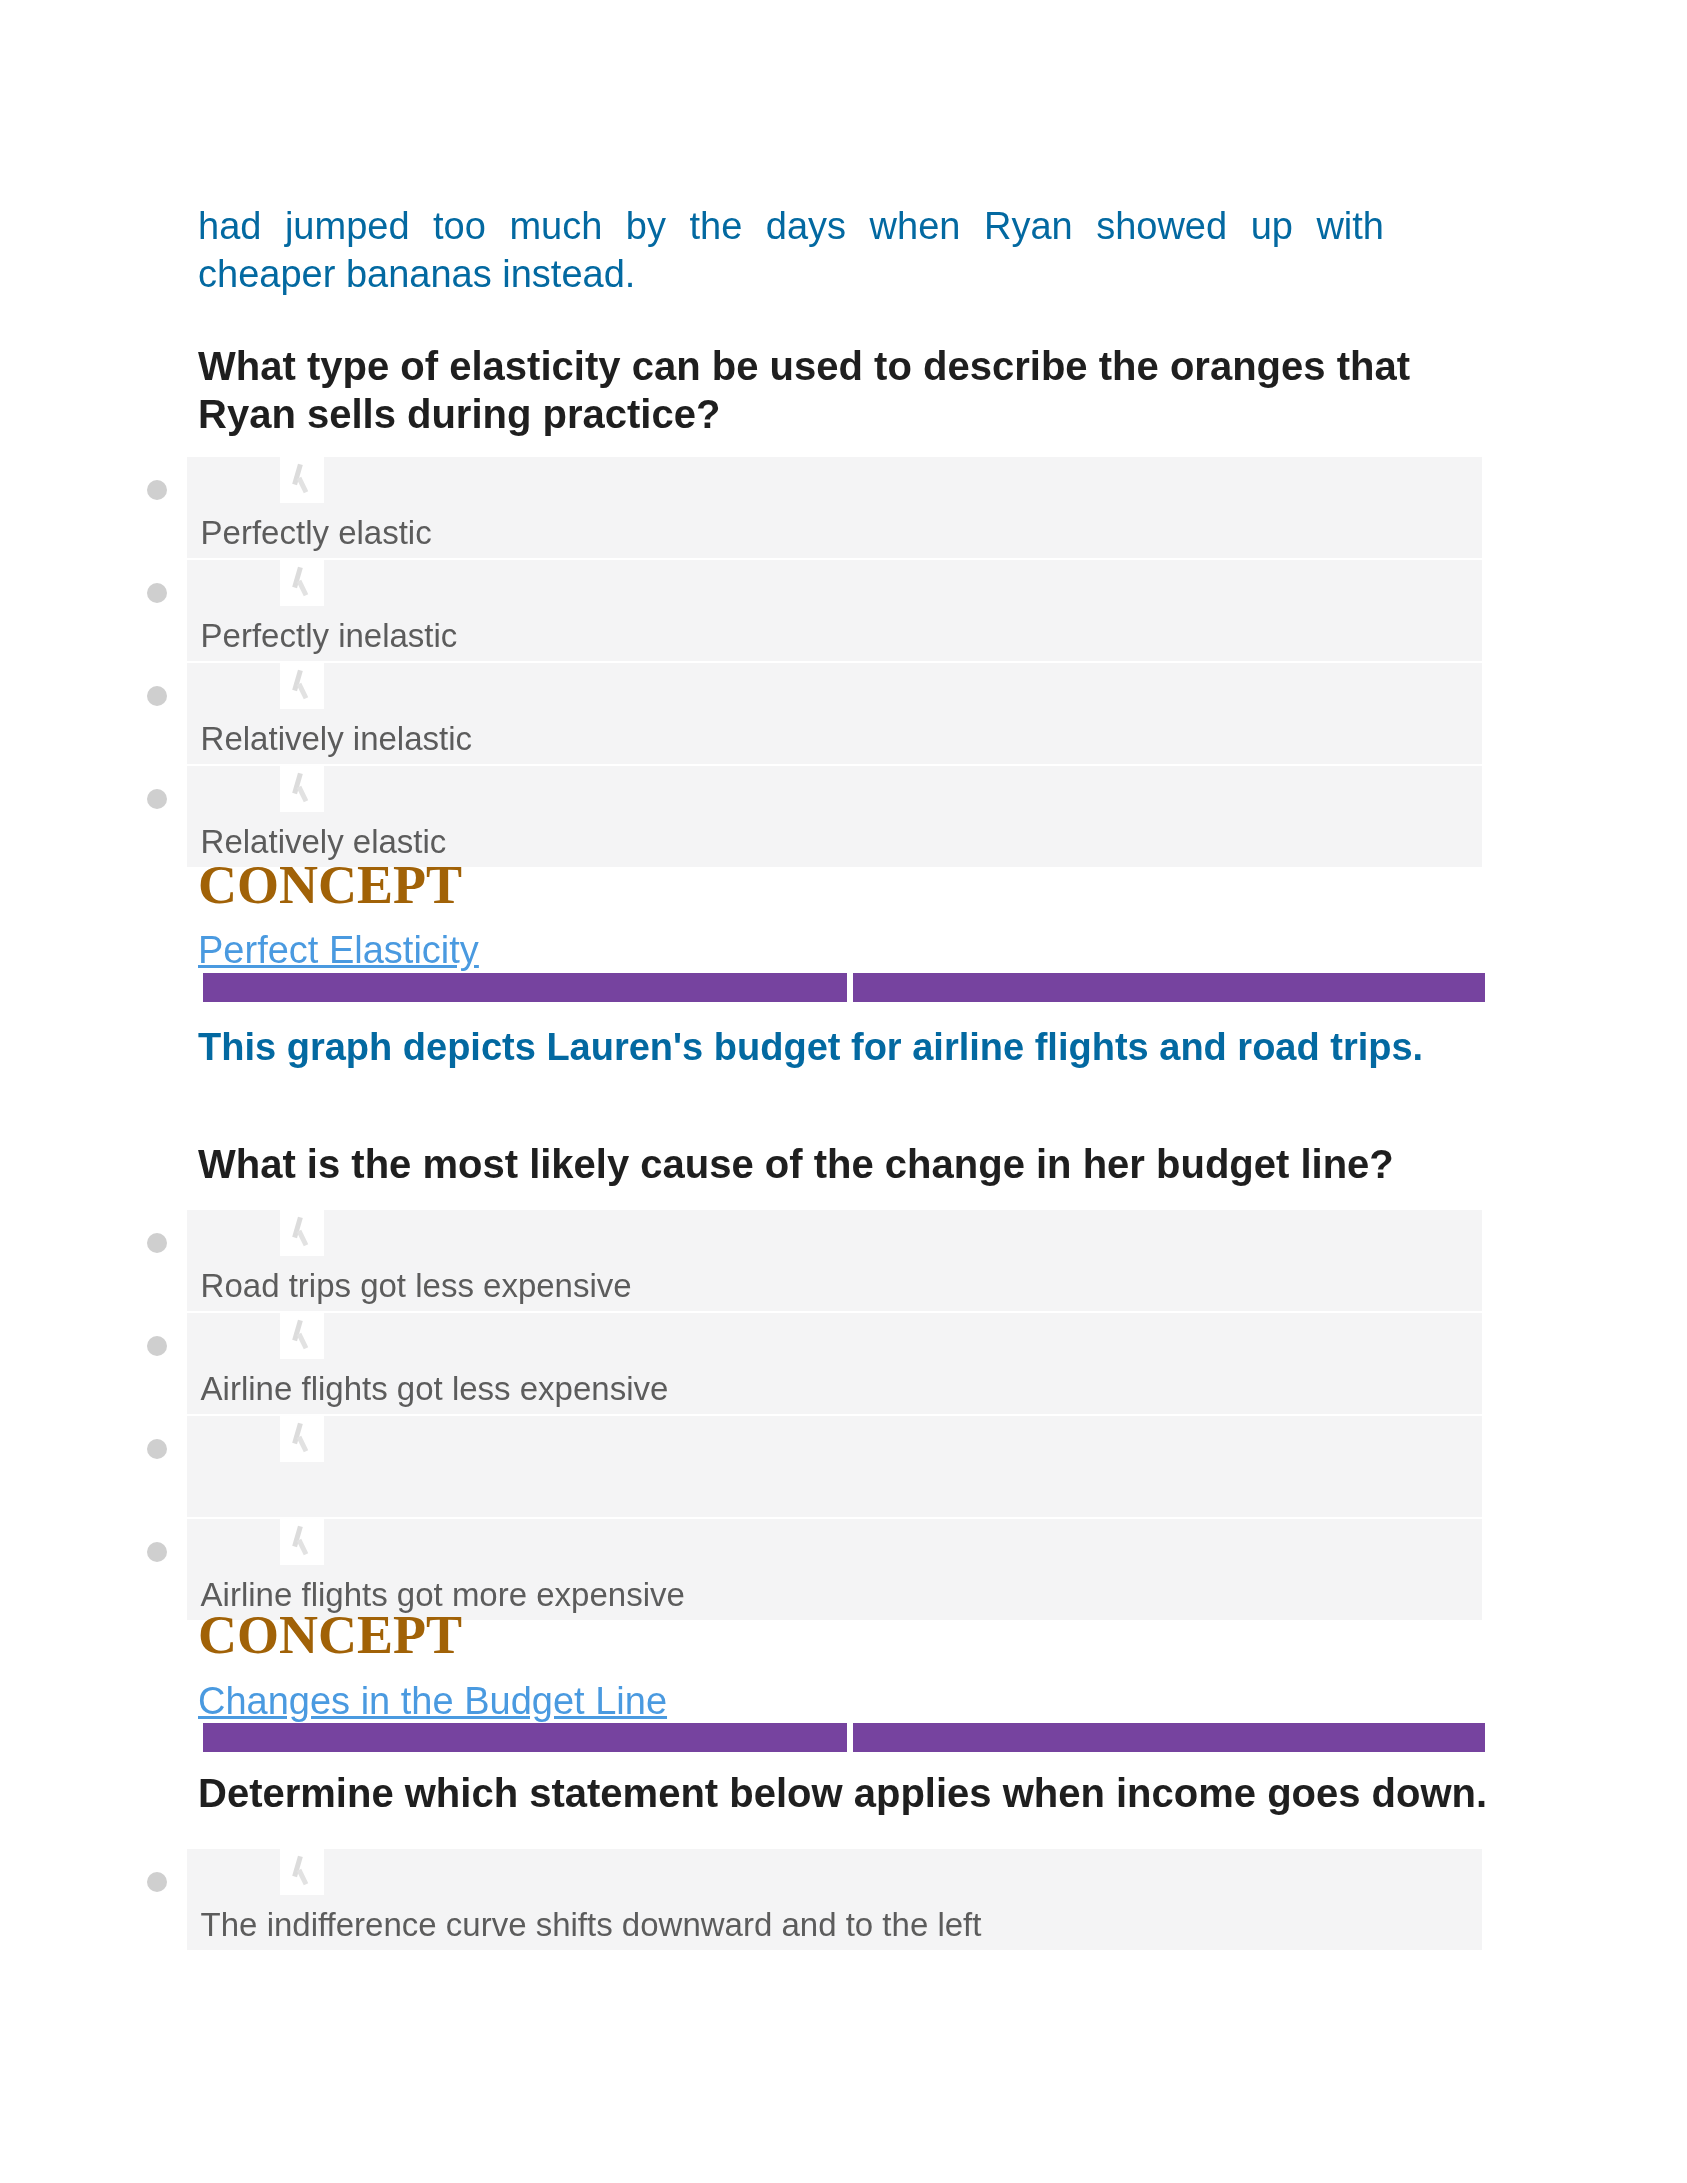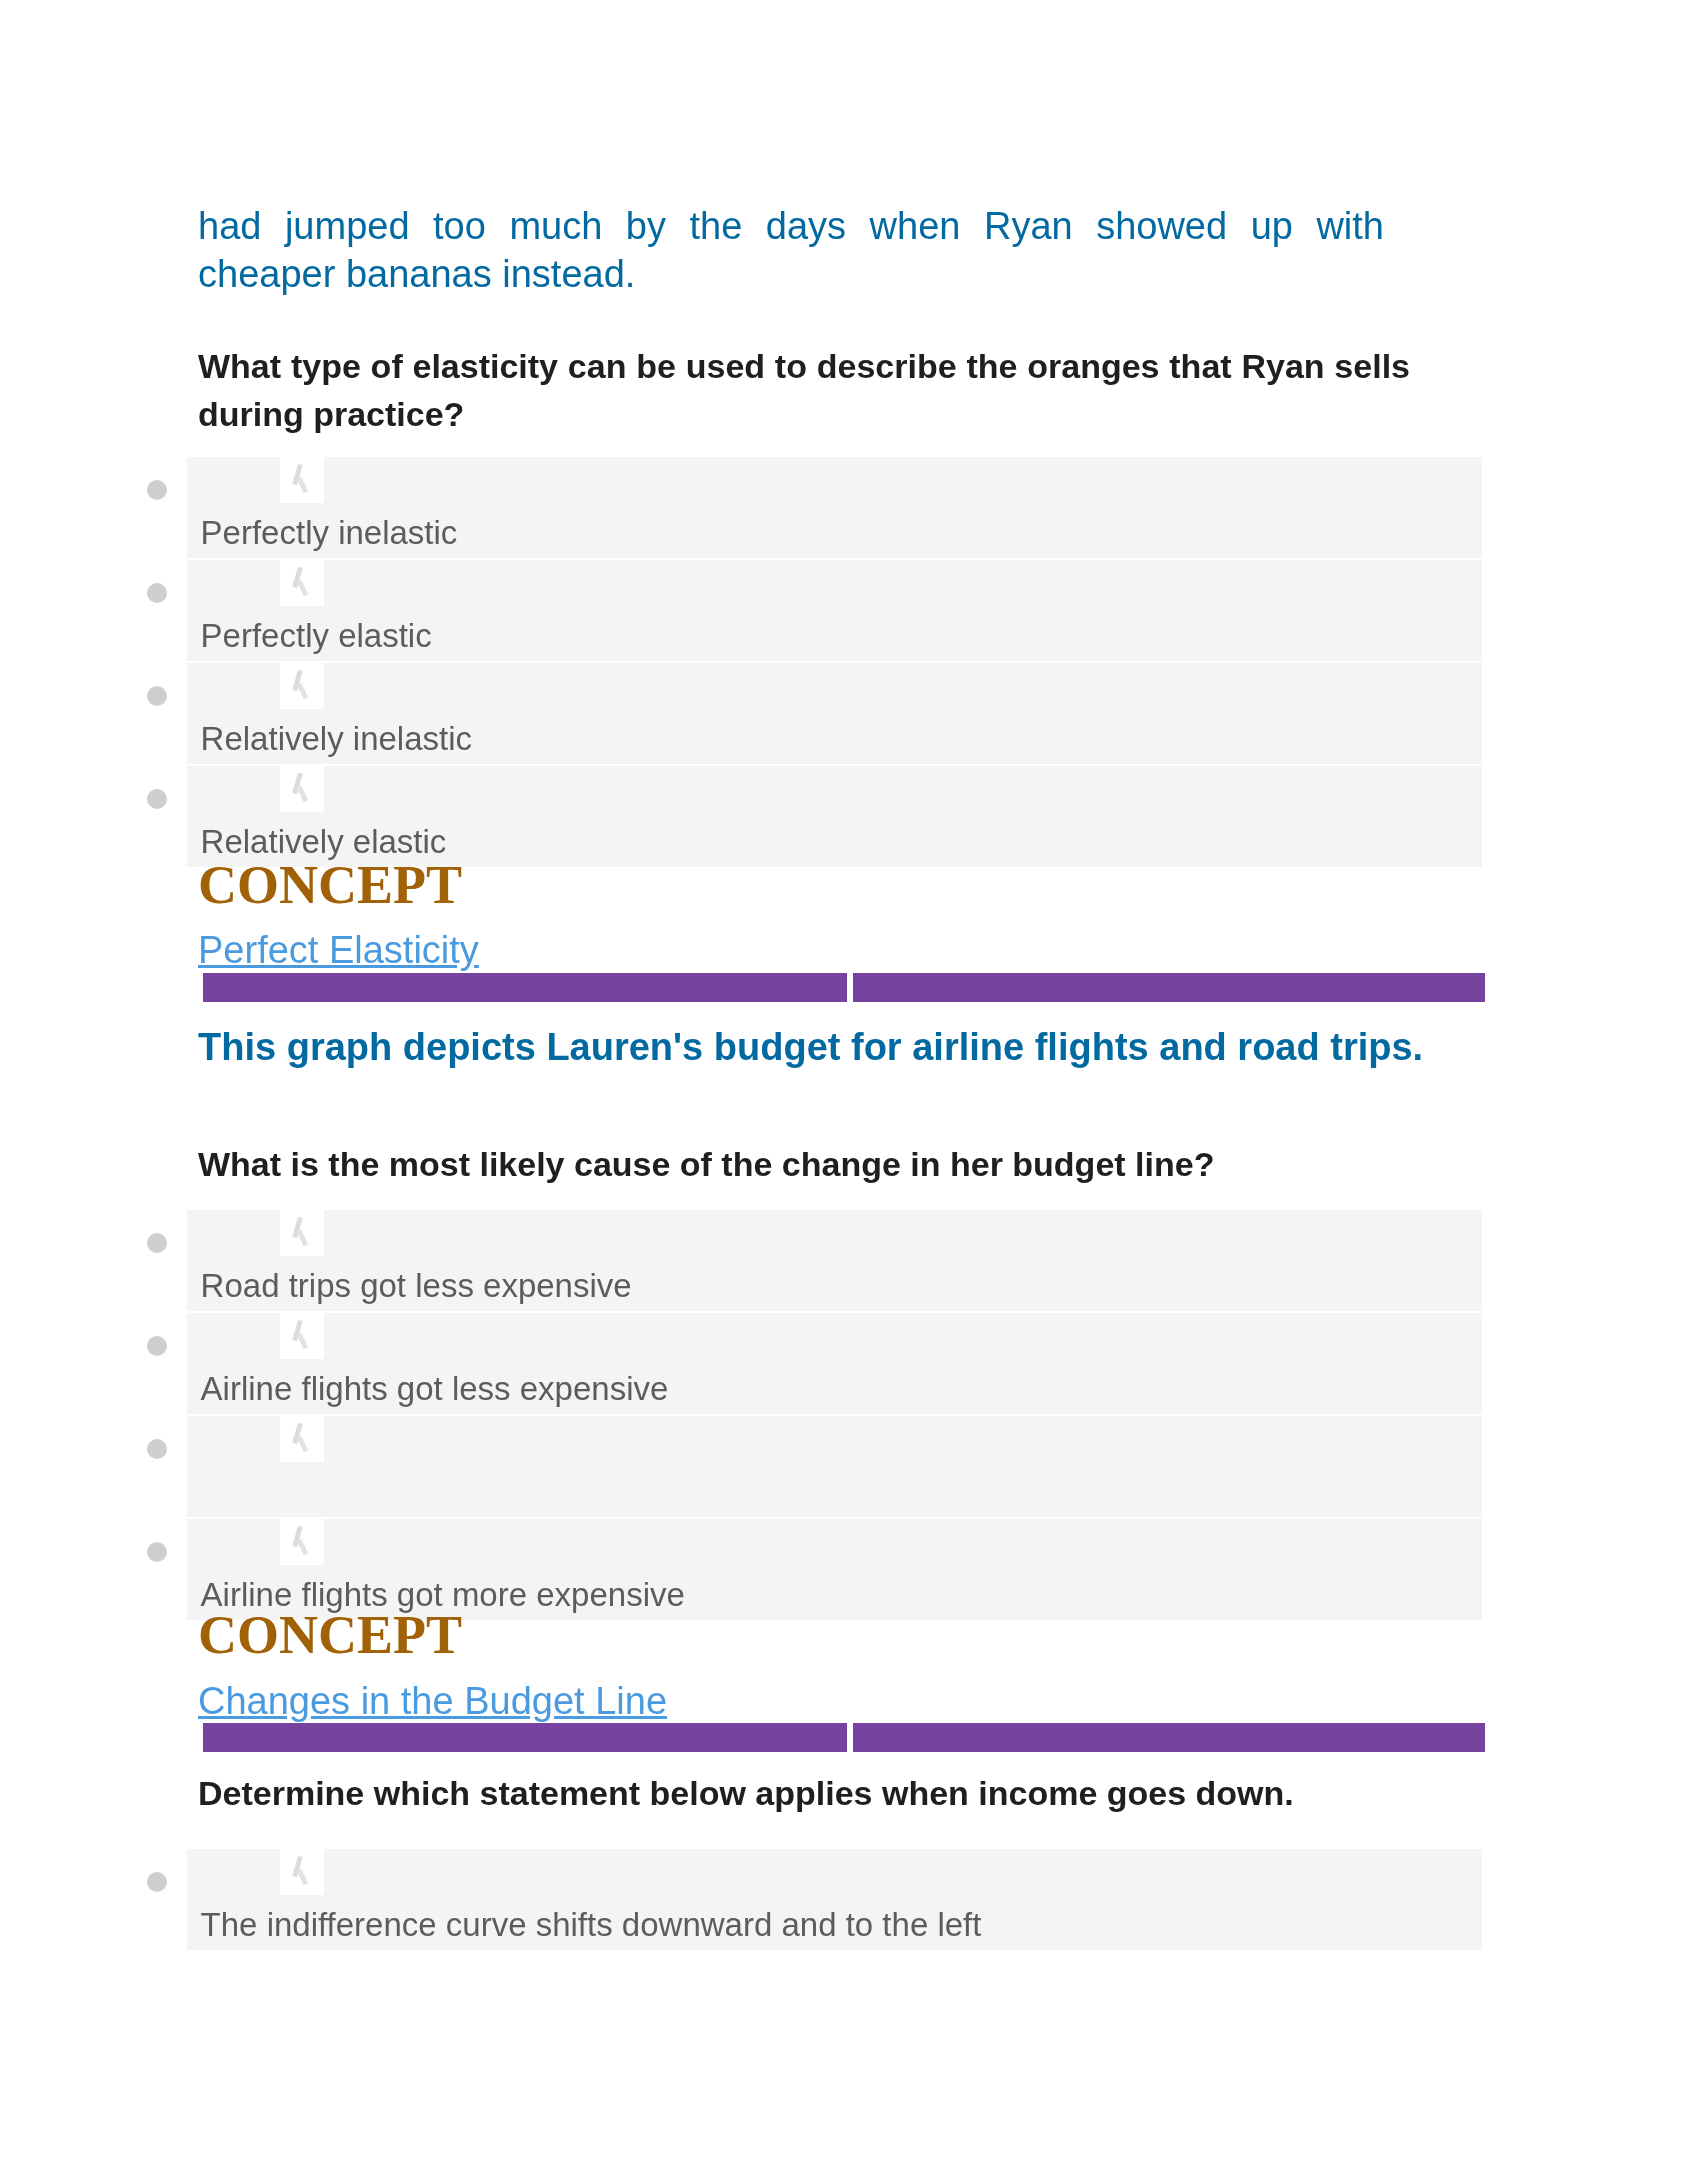--- a/index.html
+++ b/index.html
@@ -1,20 +1,20 @@
 <!DOCTYPE html>
 <html style="font-size:10.6px"><head>
 <meta charset="utf-8">
 <style>
   html,body{margin:0;padding:0;background:#ffffff;}
   body{width:1687px;height:2183px;font-family:"Liberation Sans",sans-serif;color:#262626;}
   .page{position:relative;width:1687px;height:2183px;overflow:hidden;}
   .col{position:absolute;left:198px;top:0;width:1277px;}
   .para{font-size:38px;line-height:48px;color:#0369a1;margin:0;text-align:justify;}
-  .qtext{font-size:34px;line-height:48px;font-weight:bold;color:#1f1f1f;margin:0;text-align:justify;}
+  .qtext{font-size:40px;line-height:48px;font-weight:bold;color:#1f1f1f;margin:0;text-align:justify;}
   .optlist{position:relative;}
   .opt{position:relative;background:#f4f4f5;height:101px;margin-left:-10.6px;width:1295px;margin-bottom:2px;}
   .radio{position:absolute;left:-40px;top:22.5px;width:20px;height:20px;border-radius:50%;background:#cfcfcf;}
   .mark{position:absolute;left:93px;top:0px;width:44px;height:46px;background:#ffffff;}
   .mark::before{content:"";position:absolute;left:14.6px;top:6.6px;width:5.3px;height:21px;background:#dcdcdc;transform:rotate(16deg);}
   .mark::after{content:"";position:absolute;left:20px;top:20px;width:5.3px;height:16px;background:#e2e2e2;transform:rotate(-26deg);}
   .olabel{position:absolute;left:13.2px;top:57px;font-size:33px;color:#5c5c5c;white-space:nowrap;}
   .concept{font-family:"Liberation Serif",serif;font-size:54px;font-weight:bold;color:#a16207;margin:0;line-height:58px;}
   .clink{color:#4a9ae0;font-size:38px;line-height:42px;text-decoration:underline;display:inline-block;}
   .bar{position:relative;height:29px;background:transparent;}
@@ -29,26 +29,26 @@
   <div class="col">
 
     <p class="para" id="intro" style="position:absolute;left:0;top:202px;width:1186px;">had jumped too much by the days when Ryan showed up with cheaper bananas instead.</p>
 
     <p class="qtext" style="position:absolute;left:0;top:342px;width:1212px;">What type of elasticity can be used to describe the oranges that Ryan sells during practice?</p>
 
     <div class="optlist" style="position:absolute;left:0;top:457px;width:1277px;">
       <div class="opt">
         <span class="radio"></span>
         <span class="mark"></span>
-        <span class="olabel">Perfectly inelastic</span>
+        <span class="olabel">Perfectly elastic</span>
       </div>
       <div class="opt">
         <span class="radio"></span>
         <span class="mark"></span>
-        <span class="olabel">Perfectly elastic</span>
+        <span class="olabel">Perfectly inelastic</span>
       </div>
       <div class="opt">
         <span class="radio"></span>
         <span class="mark"></span>
         <span class="olabel">Relatively inelastic</span>
       </div>
       <div class="opt">
         <span class="radio"></span>
         <span class="mark"></span>
         <span class="olabel">Relatively elastic</span>

